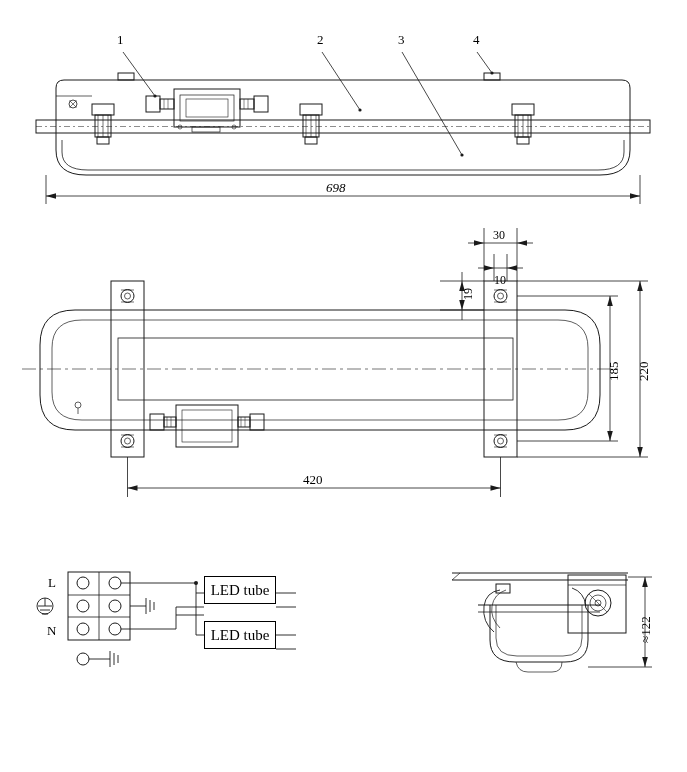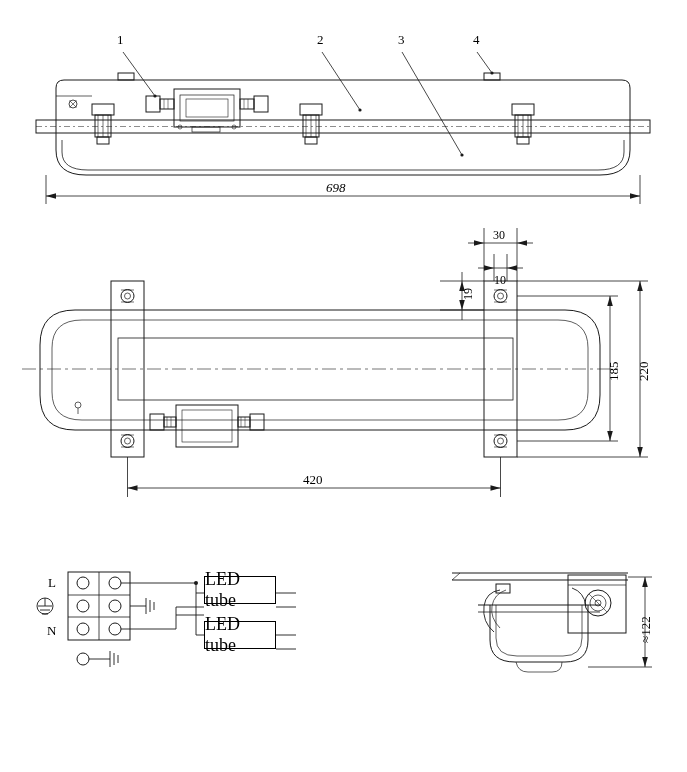--- a/index.html
+++ b/index.html
@@ -34,21 +34,21 @@
   .lbl.small { font-size: 12px; }
   .vert {
     transform: rotate(-90deg);
     transform-origin: left top;
   }
   .tube-box {
     position: absolute;
     border: 1px solid #000;
     background: #fff;
     font-family: "Liberation Serif", serif;
-    font-size: 18px;
+    font-size: 15px;
     display: flex;
     align-items: center;
     justify-content: center;
     box-sizing: border-box;
   }
 </style>
 </head>
 <body>
 
 <div id="sheet">

